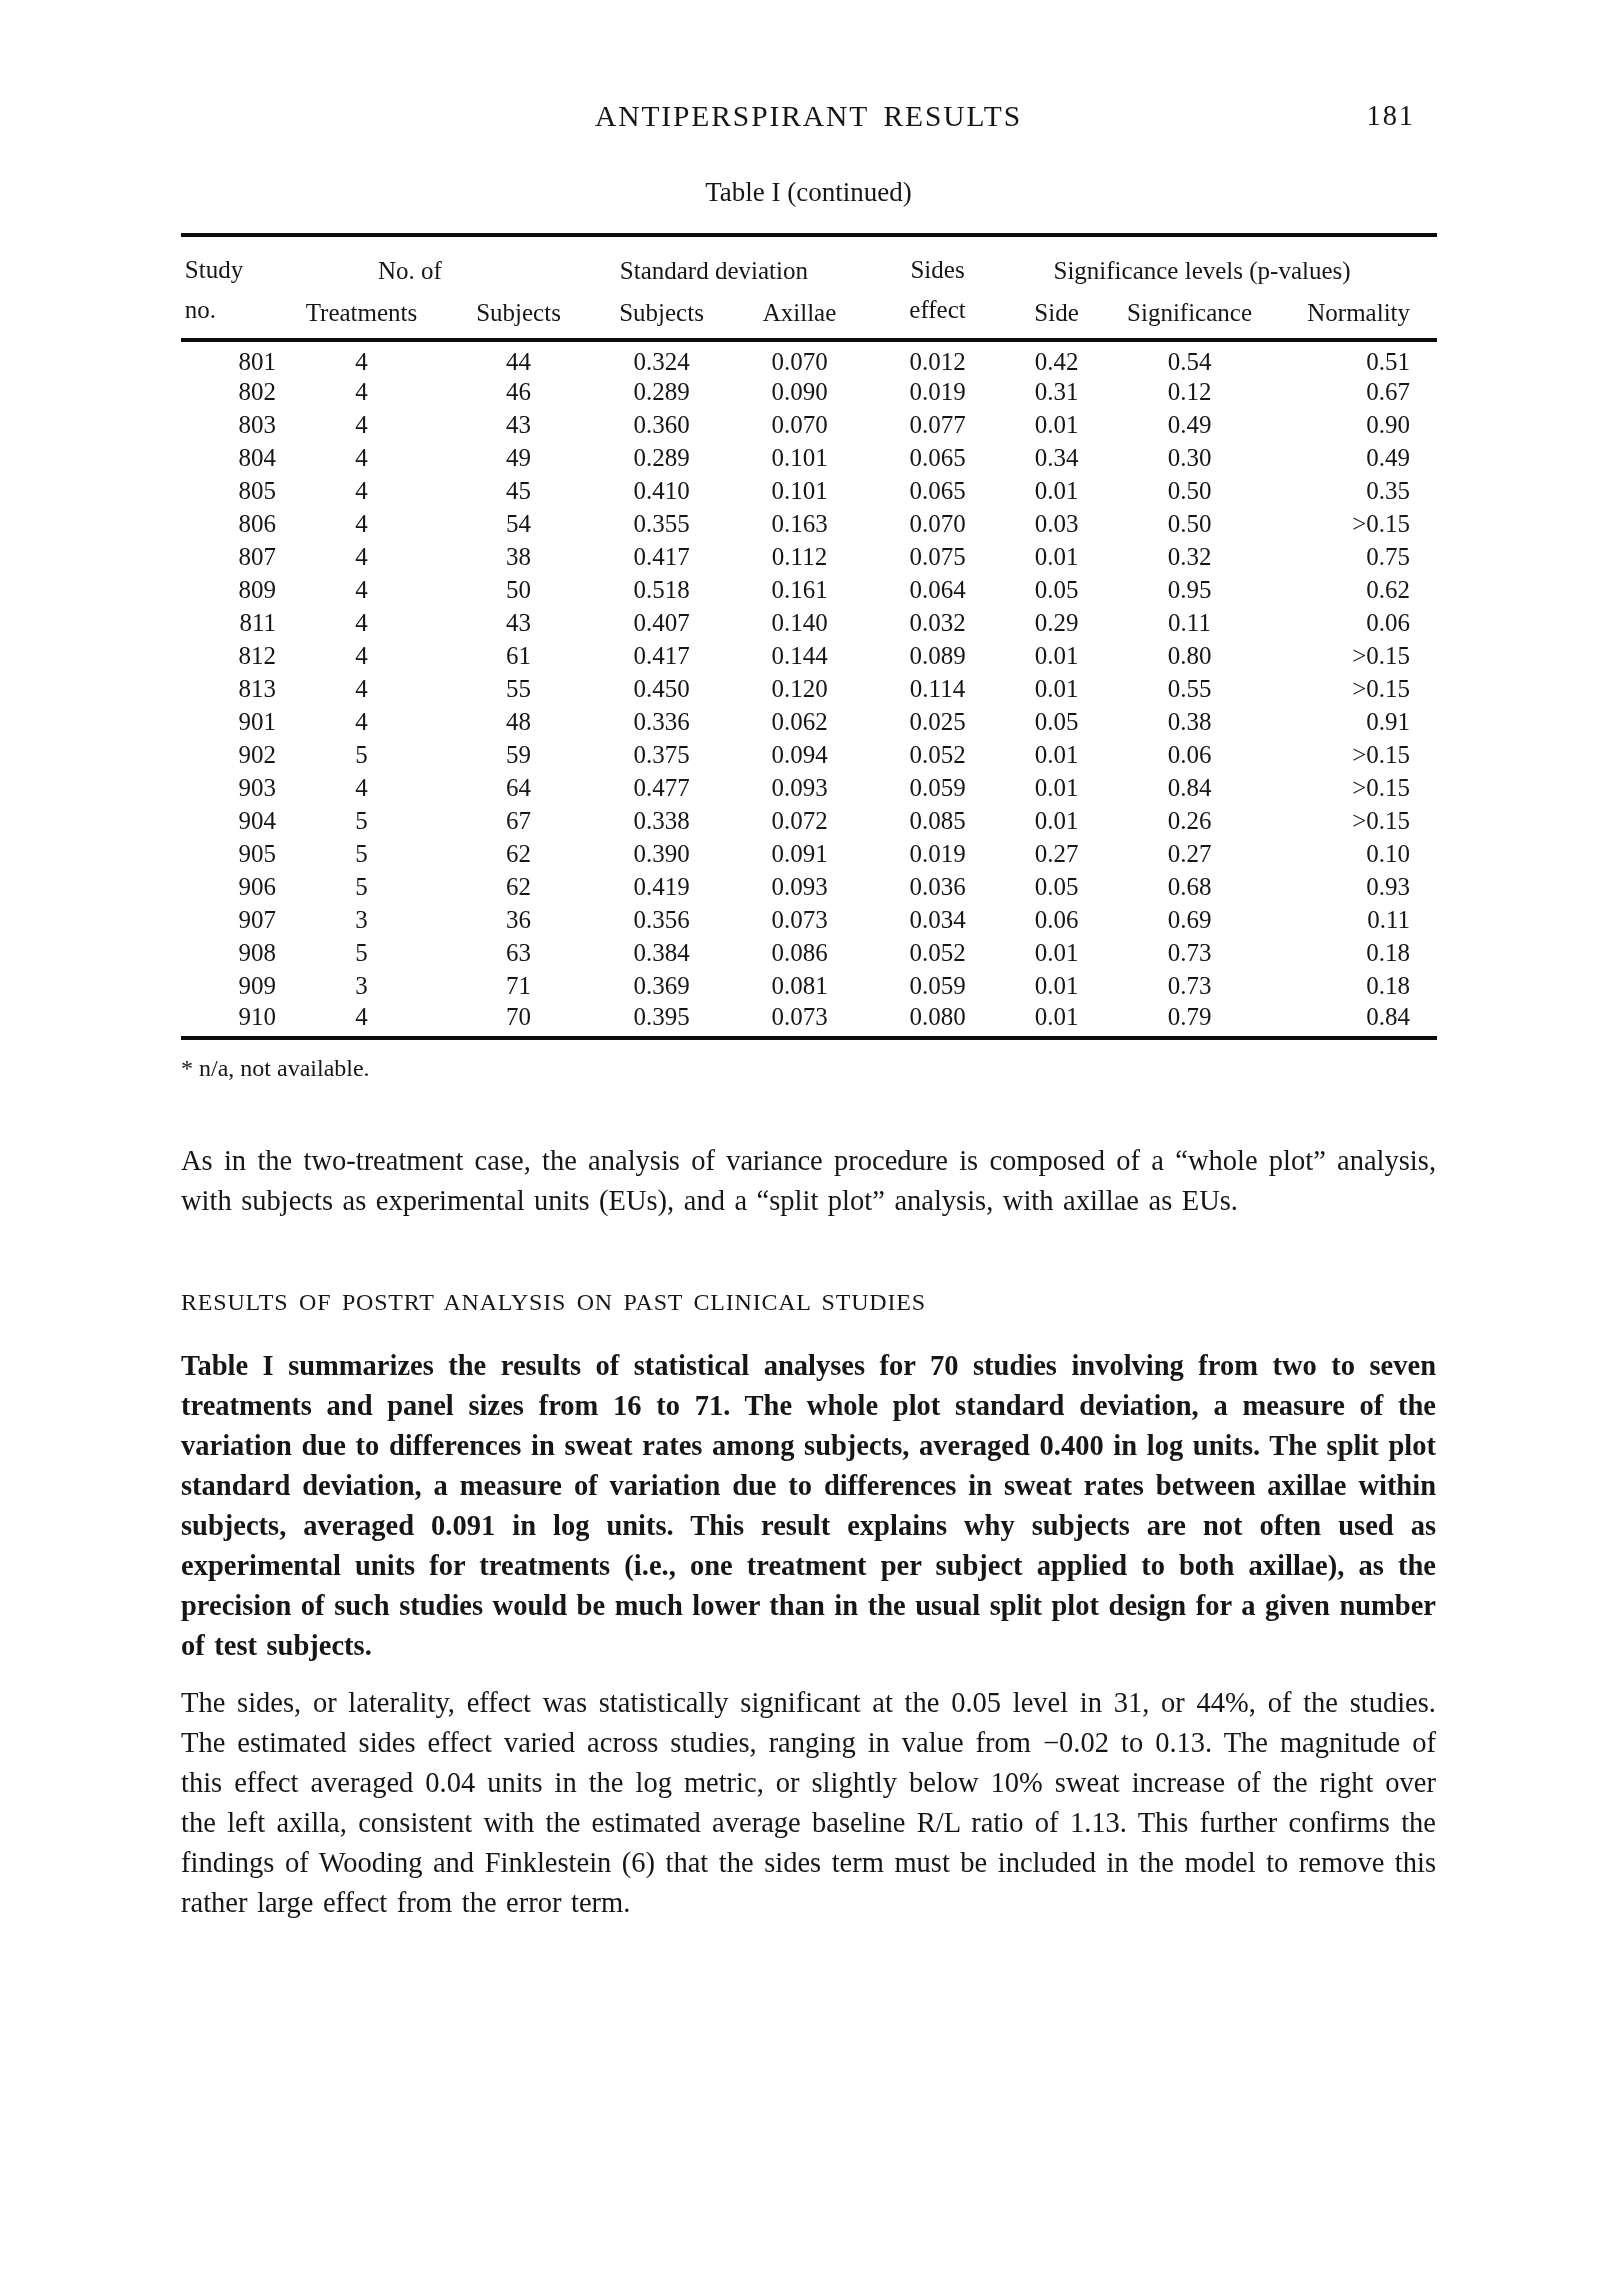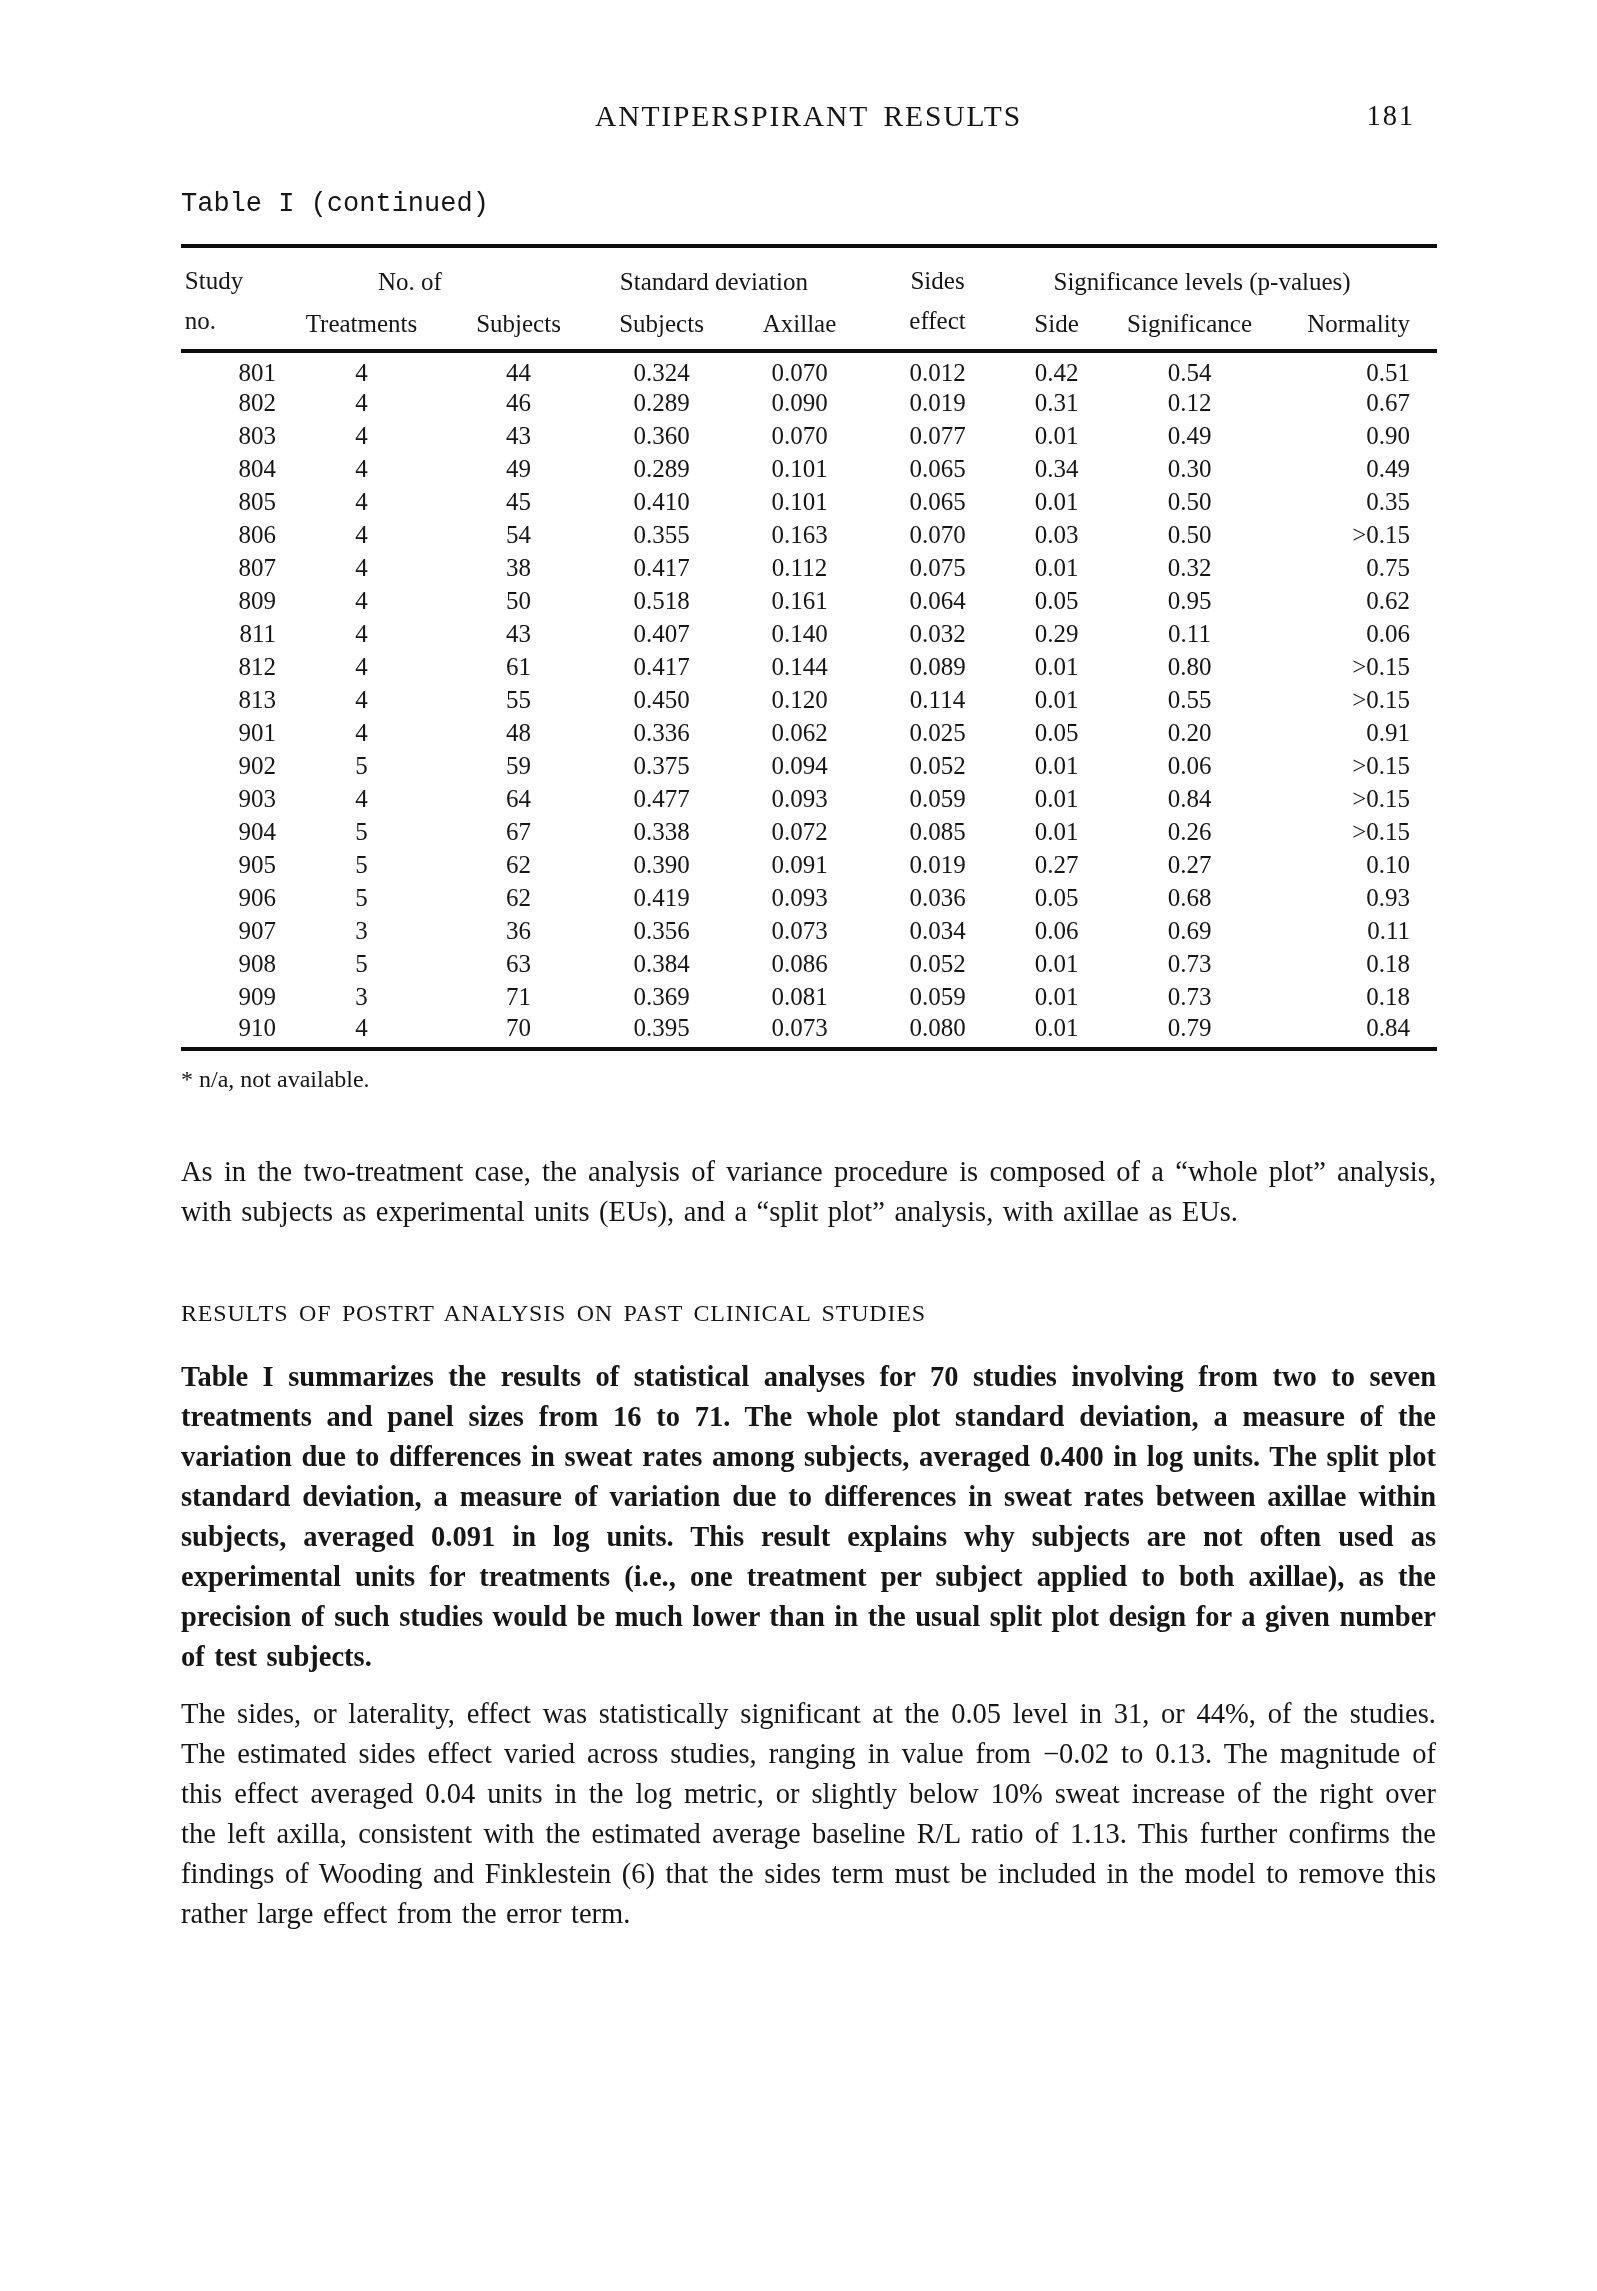--- a/index.html
+++ b/index.html
@@ -29,23 +29,23 @@
     word-spacing: 5.7px;
   }
   .page-number {
     position: absolute;
     right: 21px; top: 0;
     font-size: 28.5px;
     letter-spacing: 1.9px;
   }
   
   .table-caption {
-    margin-top: 51px;
+    text-align: center;
+    margin-top: 39px;
     font-size: 27px;
-    font-family: Liberation Mono, monospace;
   }
   
   table.data-table {
     margin-top: 25px;
     width: 1255px;
     border-collapse: collapse;
     table-layout: fixed;
     border-top: 4.8px solid #0d0d0d;
     border-bottom: 4.8px solid #0d0d0d;
   }
@@ -306,21 +306,21 @@
           <td class="c8">&gt;0.15</td>
         </tr>
         <tr>
           <td class="c0">901</td>
           <td class="c1">4</td>
           <td class="c2">48</td>
           <td class="c3">0.336</td>
           <td class="c4">0.062</td>
           <td class="c5">0.025</td>
           <td class="c6">0.05</td>
-          <td class="c7">0.20</td>
+          <td class="c7">0.38</td>
           <td class="c8">0.91</td>
         </tr>
         <tr>
           <td class="c0">902</td>
           <td class="c1">5</td>
           <td class="c2">59</td>
           <td class="c3">0.375</td>
           <td class="c4">0.094</td>
           <td class="c5">0.052</td>
           <td class="c6">0.01</td>

